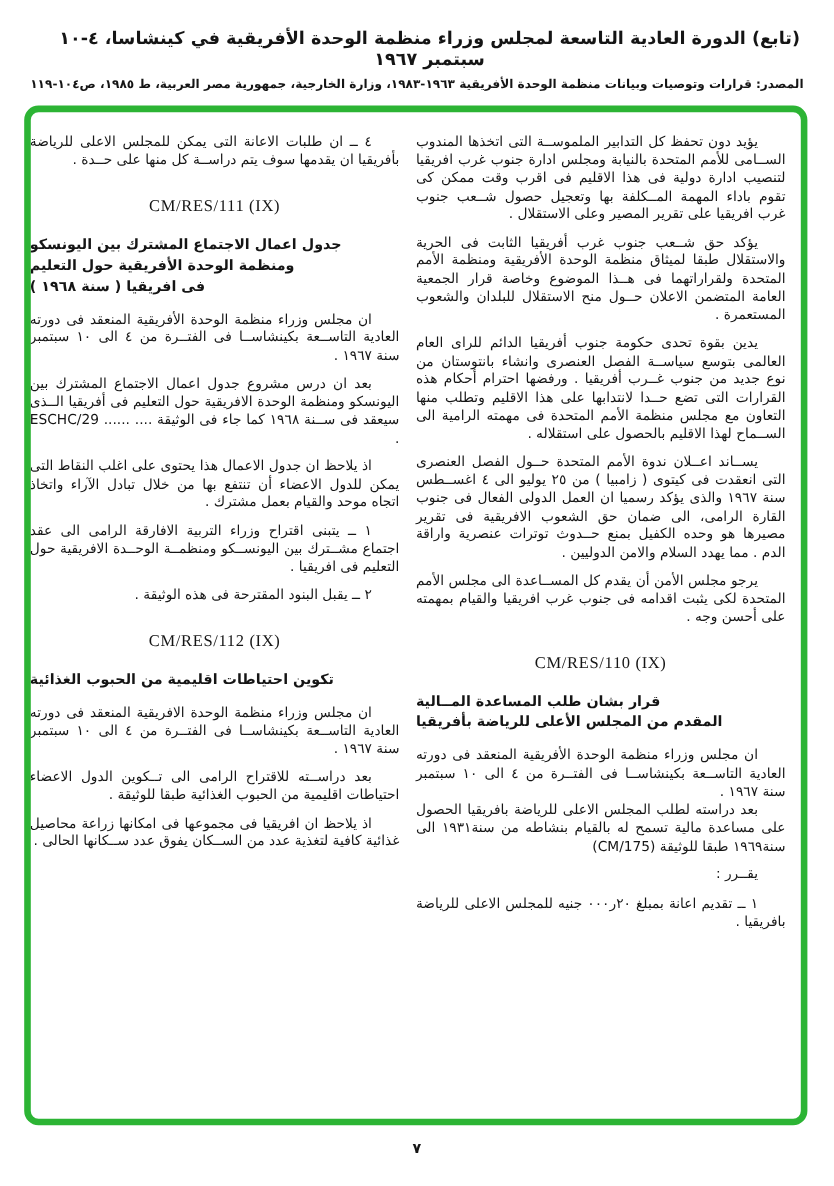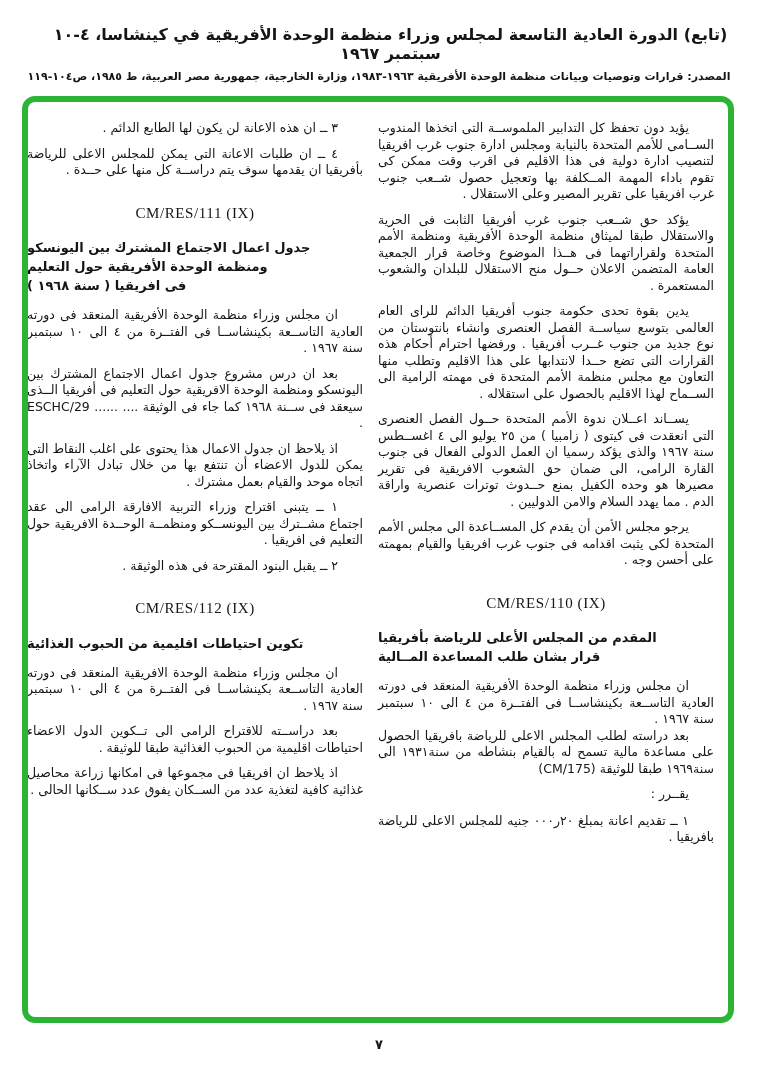--- a/index.html
+++ b/index.html
@@ -48,31 +48,30 @@
 
   <div class="col">
     <p class="para">يؤيد دون تحفظ كل التدابير الملموســة التى اتخذها المندوب الســامى للأمم المتحدة بالنيابة ومجلس ادارة جنوب غرب افريقيا لتنصيب ادارة دولية فى هذا الاقليم فى اقرب وقت ممكن كى تقوم باداء المهمة المــكلفة بها وتعجيل حصول شــعب جنوب غرب افريقيا على تقرير المصير وعلى الاستقلال .</p>
     <p class="para">يؤكد حق شــعب جنوب غرب أفريقيا الثابت فى الحرية والاستقلال طبقا لميثاق منظمة الوحدة الأفريقية ومنظمة الأمم المتحدة ولقراراتهما فى هــذا الموضوع وخاصة قرار الجمعية العامة المتضمن الاعلان حــول منح الاستقلال للبلدان والشعوب المستعمرة .</p>
     <p class="para">يدين بقوة تحدى حكومة جنوب أفريقيا الدائم للراى العام العالمى بتوسع سياســة الفصل العنصرى وانشاء بانتوستان من نوع جديد من جنوب غــرب أفريقيا . ورفضها احترام أحكام هذه القرارات التى تضع حــدا لانتدابها على هذا الاقليم وتطلب منها التعاون مع مجلس منظمة الأمم المتحدة فى مهمته الرامية الى الســماح لهذا الاقليم بالحصول على استقلاله .</p>
     <p class="para">يســاند اعــلان ندوة الأمم المتحدة حــول الفصل العنصرى التى انعقدت فى كيتوى ( زامبيا ) من ٢٥ يوليو الى ٤ اغســطس سنة ١٩٦٧ والذى يؤكد رسميا ان العمل الدولى الفعال فى جنوب القارة الرامى، الى ضمان حق الشعوب الافريقية فى تقرير مصيرها هو وحده الكفيل بمنع حــدوث توترات عنصرية واراقة الدم . مما يهدد السلام والامن الدوليين .</p>
     <p class="para tight">يرجو مجلس الأمن أن يقدم كل المســاعدة الى مجلس الأمم المتحدة لكى يثبت اقدامه فى جنوب غرب افريقيا والقيام بمهمته على أحسن وجه .</p>
 
     <div class="code">CM/RES/110 (IX)</div>
     <div class="heading">
+      <div>قرار بشان طلب المساعدة المــالية</div>
       <div>المقدم من المجلس الأعلى للرياضة بأفريقيا</div>
-      <div>قرار بشان طلب المساعدة المــالية</div>
     </div>
     <p class="para tight">ان مجلس وزراء منظمة الوحدة الأفريقية المنعقد فى دورته العادية التاســعة بكينشاســا فى الفتــرة من ٤ الى ١٠ سبتمبر سنة ١٩٦٧ .</p>
     <p class="para">بعد دراسته لطلب المجلس الاعلى للرياضة بافريقيا الحصول على مساعدة مالية تسمح له بالقيام بنشاطه من سنة١٩٣١ الى سنة١٩٦٩ طبقا للوثيقة (CM/175)</p>
     <p class="decides">يقــرر :</p>
     <p class="para">١ ــ تقديم اعانة بمبلغ ٢٠ر٠٠٠ جنيه للمجلس الاعلى للرياضة بافريقيا .</p>
   </div>
 
   <div class="col">
-    <p class="para">٣ ــ ان هذه الاعانة لن يكون لها الطابع الدائم .</p>
     <p class="para">٤ ــ ان طلبات الاعانة التى يمكن للمجلس الاعلى للرياضة بأفريقيا ان يقدمها سوف يتم دراســة كل منها على حــدة .</p>
 
     <div class="code">CM/RES/111 (IX)</div>
     <div class="heading">
       <div>جدول اعمال الاجتماع المشترك بين اليونسكو</div>
       <div>ومنظمة الوحدة الأفريقية حول التعليم</div>
       <div>فى افريقيا ( سنة ١٩٦٨ )</div>
     </div>
     <p class="para">ان مجلس وزراء منظمة الوحدة الأفريقية المنعقد فى دورته العادية التاســعة بكينشاســا فى الفتــرة من ٤ الى ١٠ سبتمبر سنة ١٩٦٧ .</p>
     <p class="para">بعد ان درس مشروع جدول اعمال الاجتماع المشترك بين اليونسكو ومنظمة الوحدة الافريقية حول التعليم فى أفريقيا الــذى سيعقد فى ســنة ١٩٦٨ كما جاء فى الوثيقة .... ...... ESCHC/29 .</p>

